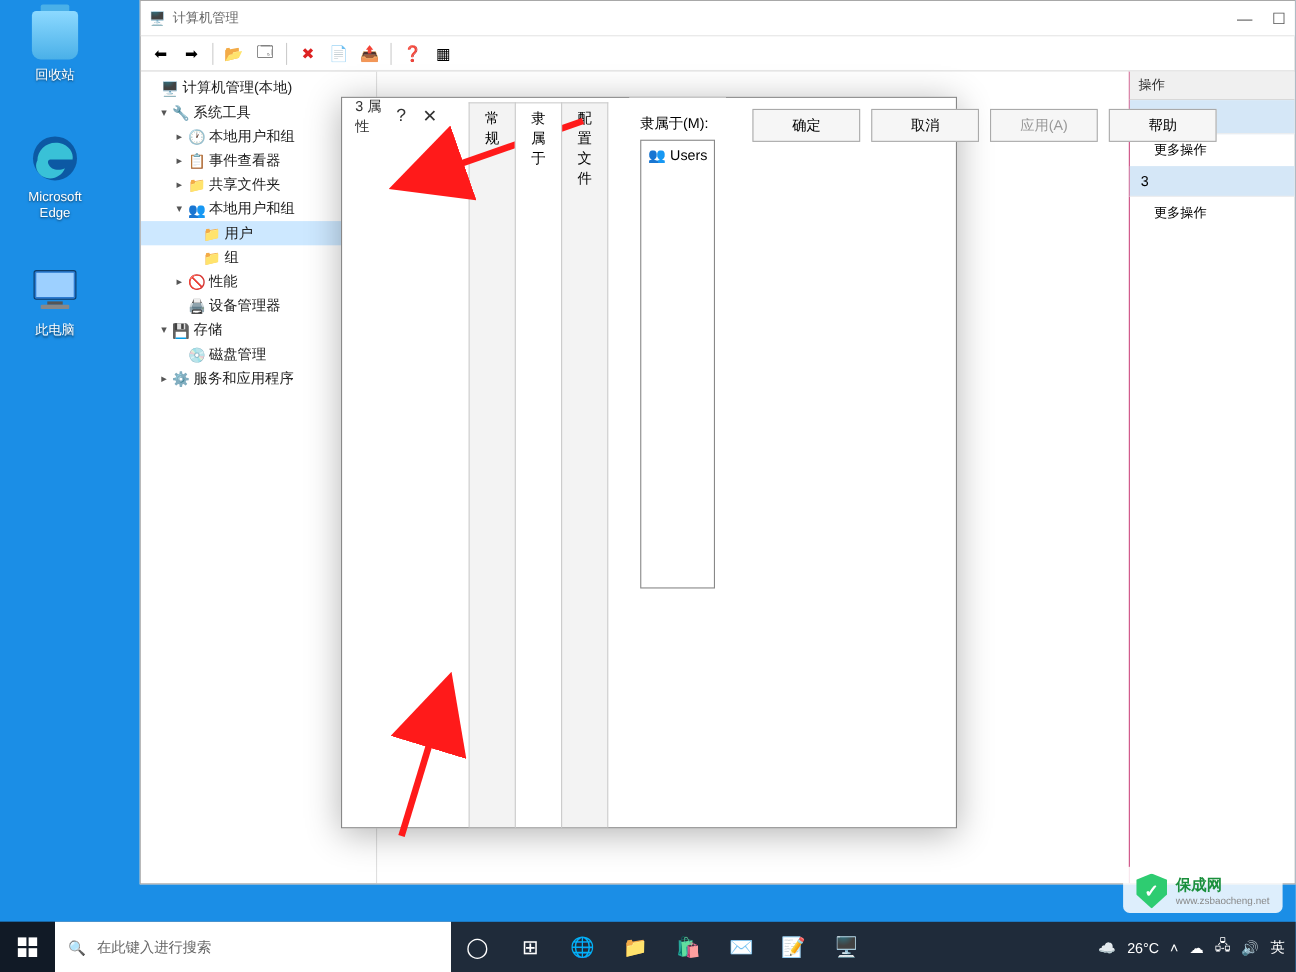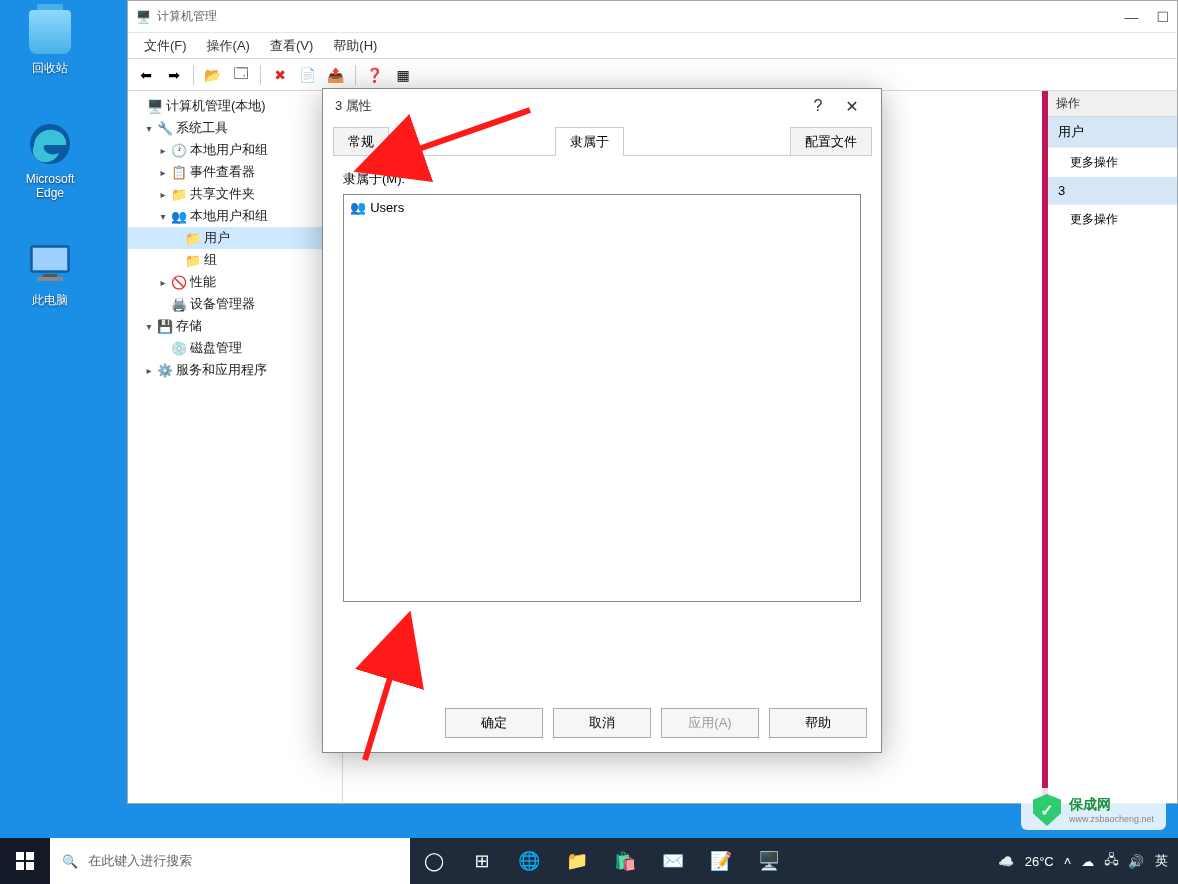--- a/index.html
+++ b/index.html
@@ -25,28 +25,28 @@
 
 .mmc-body { flex: 1; display: flex; overflow: hidden; }
 .tree { width: 215px; border-right: 1px solid #d8d8d8; padding: 4px 0; font-size: 13px; color: #222; overflow: auto; }
 .tree-item { display: flex; align-items: center; padding: 2px 4px; white-space: nowrap; cursor: pointer; }
 .tree-item.sel { background: #cde8ff; }
 .tree-item .tw { width: 14px; text-align: center; color: #555; font-size: 10px; }
 .tree-item .ic { width: 18px; text-align: center; margin-right: 2px; }
 .ind1 { padding-left: 14px; } .ind2 { padding-left: 28px; } .ind3 { padding-left: 42px; }
 
 .content { flex: 1; background: #fff; position: relative; }
-.actions { width: 135px; border-left: 6px solid #be185d; font-size: 13px; }
+.actions { width: 151px; border-left: 1px solid #be185d; font-size: 13px; }
 .actions-hdr { background: #f0f0f0; padding: 4px 8px; border-bottom: 1px solid #d8d8d8; font-size:12px; color:#333;}
 .actions-row { padding: 6px 10px; border-bottom: 1px solid #eee; cursor: pointer; }
 .actions-row.hl { background: #d5e7f7; }
 .actions-sub { padding: 6px 22px; font-size: 12px; cursor:pointer; }
 
 
-.dialog { position: absolute; left: 322px; top: 88px; width: 560px; height: 665px; background: #fff; border: 1px solid #888; box-shadow: 0 5px 30px rgba(0,0,0,.3); display: flex; flex-direction: column; }
+.dialog { position: absolute; left: 310px; top: 88px; width: 560px; height: 665px; background: #fff; border: 1px solid #888; box-shadow: 0 5px 30px rgba(0,0,0,.3); display: flex; flex-direction: row; }
 .dlg-title { height: 34px; display: flex; align-items: center; padding: 0 12px; font-size: 13px; color: #333; }
 .dlg-title .sp { flex: 1; }
 .dlg-title .x { width: 34px; text-align: center; font-size: 16px; cursor: pointer; }
 .dlg-tabs { display: flex; padding: 4px 10px 0; font-size: 13px; justify-content: space-between; }
 .dlg-tab { padding: 5px 14px; border: 1px solid #ccc; border-bottom: none; background: #f3f3f3; cursor: pointer; margin-right:-1px; }
 .dlg-tab.active { background: #fff; position: relative; z-index: 2; }
 .dlg-body { flex: 1; border-top: 1px solid #ccc; margin: 0 10px; padding: 14px 10px; position: relative; margin-top:-1px; }
 .listbox { border: 1px solid #888; height: 408px; background: #fff; padding: 4px; font-size: 13px; }
 .lb-item { display: flex; align-items: center; gap: 4px; padding: 1px 2px; cursor: pointer; }
 .note { font-size: 13px; color: #333; position: absolute; left: 235px; right: 12px; top: 450px; line-height: 1.5; }
@@ -109,26 +109,20 @@
 
 <div class="mmc-window">
   <div class="titlebar">
     <span class="ti">🖥️</span>
     <span>计算机管理</span>
     <div class="titlebar-btns">
       <span>—</span>
       <span>☐</span>
     </div>
   </div>
-  <div class="menubar">
-    <span>文件(F)</span>
-    <span>操作(A)</span>
-    <span>查看(V)</span>
-    <span>帮助(H)</span>
-  </div>
   <div class="toolbar">
     <div class="tb-btn">⬅</div>
     <div class="tb-btn">➡</div>
     <div class="tb-sep"></div>
     <div class="tb-btn">📂</div>
     <div class="tb-btn">🗔</div>
     <div class="tb-sep"></div>
     <div class="tb-btn" style="color:#d22;">✖</div>
     <div class="tb-btn">📄</div>
     <div class="tb-btn">📤</div>

